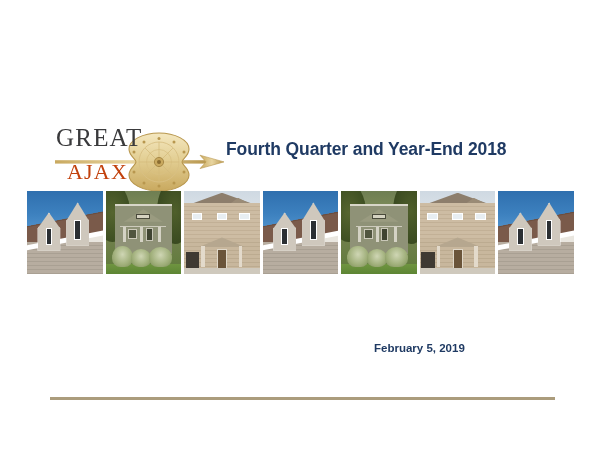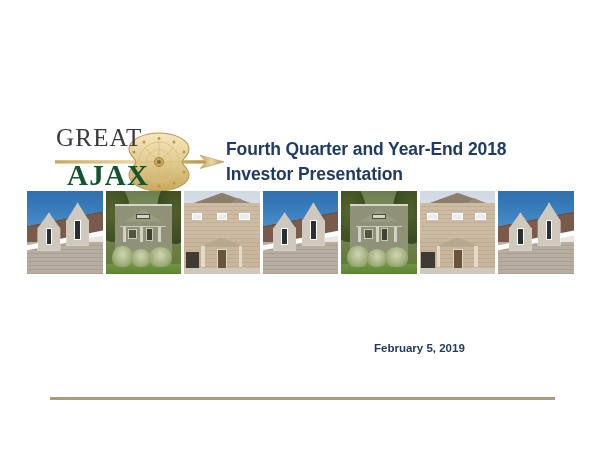--- a/index.html
+++ b/index.html
@@ -41,26 +41,25 @@
     letter-spacing: 1.2px;
     color: #3a3a3c;
     line-height: 1;
     white-space: nowrap;
   }
   .logo-word-ajax {
     position: absolute;
     left: 19px;
     top: 36px;
     font-family: "Liberation Serif", serif;
-    font-size: 29px;
+    font-size: 22px;
     letter-spacing: 1.2px;
-    color: #14532d;
+    color: #c2410c;
     line-height: 1;
     white-space: nowrap;
-    font-weight: bold;
   }
   .logo-svg {
     position: absolute;
     left: 0;
     top: 0;
     width: 178px;
     height: 74px;
     overflow: visible;
   }
 
@@ -438,21 +437,20 @@
       <circle cx="111" cy="37" r="4.6" fill="#c9a95f" stroke="#9c7e3c" stroke-width="0.8"></circle>
       <circle cx="111" cy="37" r="2.0" fill="#8a6c31"></circle>
     </svg>
 
     <div class="logo-word-great">GREAT</div>
     <div class="logo-word-ajax">AJAX</div>
   </div>
 
   <div class="title-block">
     <div class="title-line">Fourth Quarter and Year-End 2018</div>
-    <div class="title-line">Investor Presentation</div>
   </div>
 
   <div class="photo-strip">
 
     <div class="photo ph-dormer">
       <div class="roof"></div>
         <div class="roof2"></div>
         <div class="siding"></div>
       <div class="eave e1"></div>
       <div class="gable g1">

